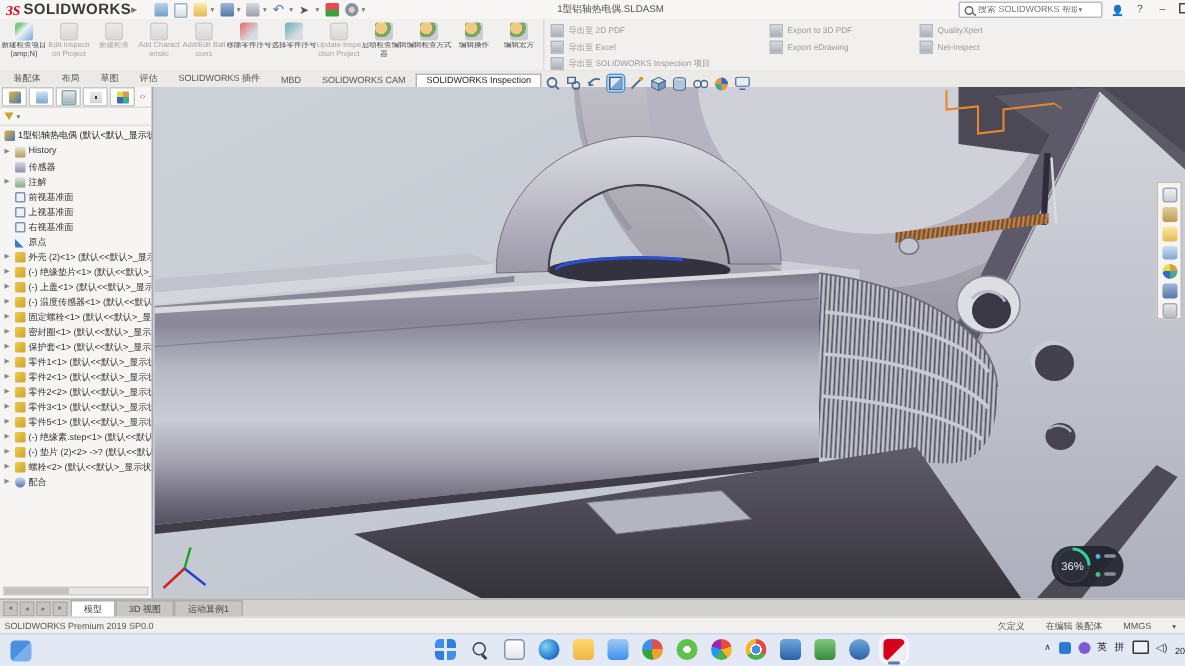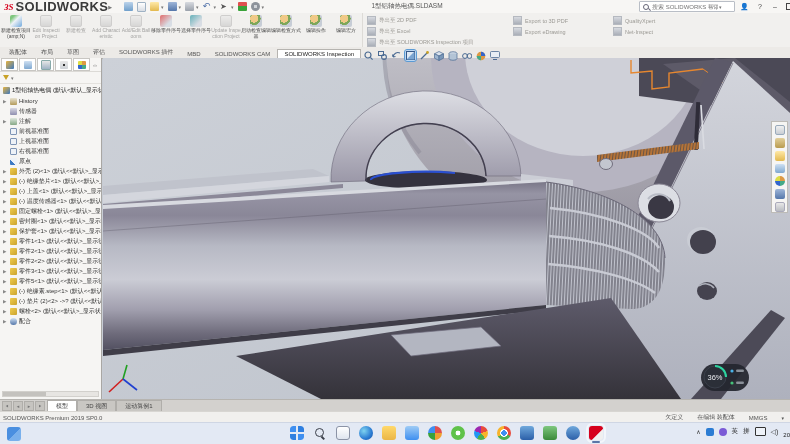--- a/index.html
+++ b/index.html
@@ -3,21 +3,21 @@
 <meta charset="utf-8">
 <style>
   html,body{margin:0;padding:0;background:#888;}
   #app{position:relative;width:790px;height:444px;overflow:hidden;background:#c7ccd4;
        font-family:"Liberation Sans","DejaVu Sans",sans-serif;padding-left:24px;-webkit-font-smoothing:antialiased;}
   
   .titlebar{position:absolute;top:0;left:0;right:0;height:13px;background:#f7f6f4;border-bottom:1px solid #e0deda;
             display:flex;align-items:center;font-size:7px;color:#333;}
   .swlogo{display:flex;align-items:center;gap:2px;padding:0 4px;font-weight:bold;}
   .swlogo .mark{color:#d6001c;font-style:italic;font-family:"Liberation Serif",serif;font-size:9px;}
-  .swlogo .word{letter-spacing:.3px;color:#3a3a3a;font-size:13px;}
+  .swlogo .word{letter-spacing:.3px;color:#3a3a3a;font-size:10px;}
   .qat{display:flex;align-items:center;gap:4px;margin-left:8px;}
   .qico{width:9px;height:9px;border-radius:1px;display:inline-block;}
   .caret{font-size:5px;color:#777;margin-left:-2px;}
   .q-home{background:linear-gradient(#bcd3ea,#6f9fcb);}
   .q-new{background:linear-gradient(#fff,#d8dde4);border:1px solid #9fb2c4;width:7px;height:8px;}
   .q-open{background:linear-gradient(#ffe9a8,#e3b94f);}
   .q-save{background:linear-gradient(#9fb6d8,#5577aa);}
   .q-print{background:linear-gradient(#d8dbe0,#9aa1ab);}
   .q-undo{background:none;color:#4d6fa8;font-size:9px;line-height:9px;}
   .q-select{background:none;color:#555;font-size:8px;line-height:9px;}

